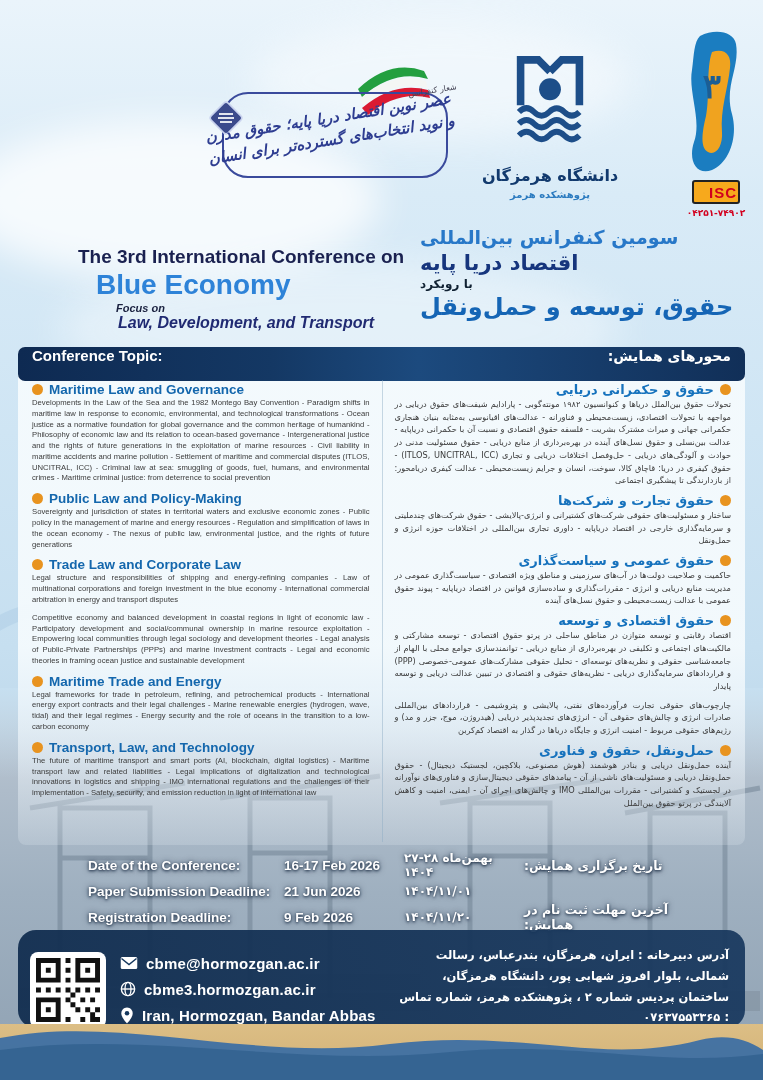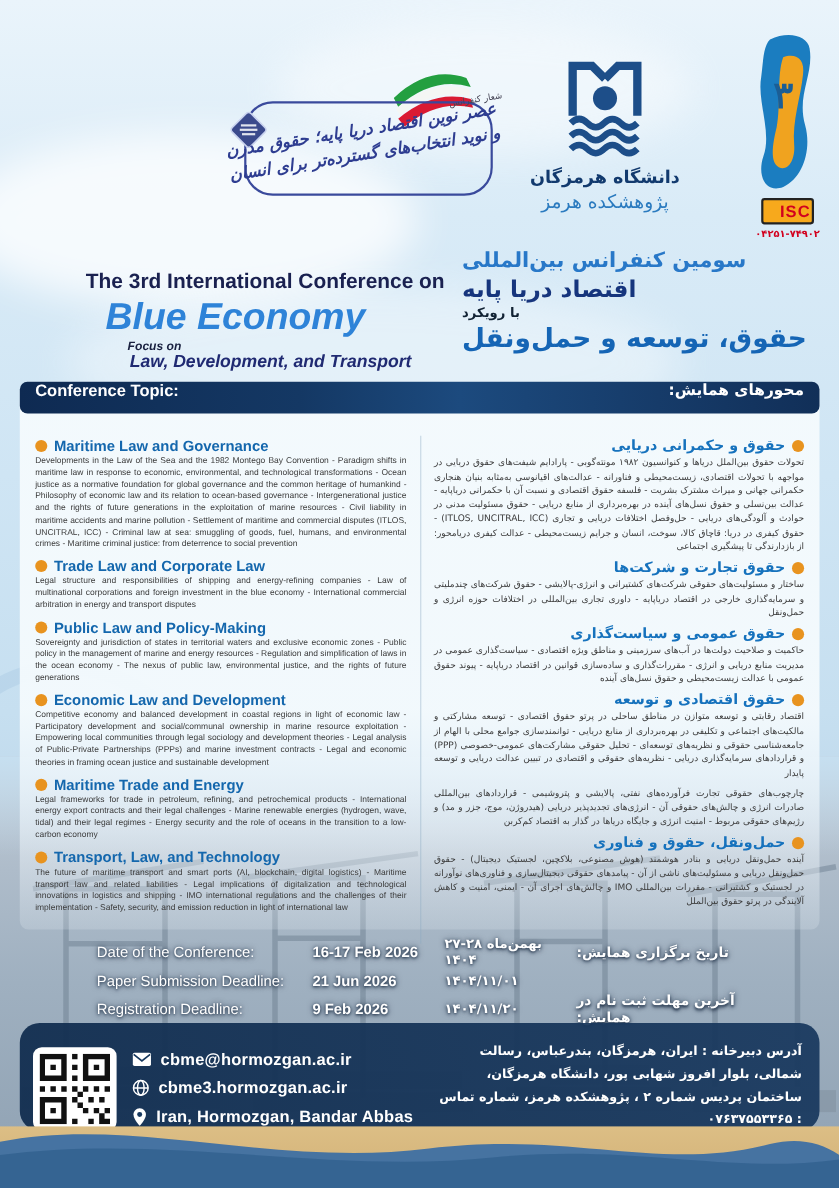--- a/index.html
+++ b/index.html
@@ -31,70 +31,70 @@
     border:2px solid #3a4a9c; border-radius:26px; }
   .slogan-text { position:absolute; left:205px; top:108px; width:250px;
     font-size:15px; font-style:italic; font-weight:bold; color:#2e3d91;
     transform:rotate(-9deg); text-align:center; line-height:1.45; }
   .slogan-label { position:absolute; left:408px; top:86px; font-size:8px; color:#445; transform:rotate(-9deg); }
   .seal { position:absolute; left:206px; top:98px; width:40px; height:40px; }
   .flag { position:absolute; left:352px; top:55px; width:80px; height:70px; }
 
   .uni-block { position:absolute; left:480px; top:48px; width:140px; text-align:center; }
   .uni-logo { width:84px; height:96px; }
-  .uni-name { font-size:16px; font-weight:bold; color:#123a6e; margin-top:2px; }
-  .inst-name { font-size:17px; font-weight:normal; color:#2a7abf; margin-top:4px; letter-spacing:1px; }
+  .uni-name { font-size:16px; font-weight:bold; color:#123a6e; margin-top:18px; }
+  .inst-name { font-size:10px; font-weight:bold; color:#2a7abf; margin-top:4px; letter-spacing:1px; }
 
   .num-logo { position:absolute; left:682px; top:30px; width:64px; height:150px; }
   .isc-badge { position:absolute; left:692px; top:180px; width:48px; height:24px; background:#f7a91c;
     border:2px solid #222; border-radius:3px; display:flex; align-items:center; justify-content:center;padding-left:14px; }
   .isc-badge span { color:#d2001e; font-weight:bold; font-size:15px; letter-spacing:1px; }
   .isc-code { position:absolute; left:672px; top:208px; width:88px; text-align:center;
     font-size:9px; color:#d2001e; font-weight:bold; direction:ltr; }
 
   
   .title-en { position:absolute; left:78px; top:246px; width:350px; }
   .title-en .l1 { font-size:19px; font-weight:bold; color:#1a2150; }
-  .title-en .l2 { font-size:34px; font-weight:bold; font-style:italic; color:#2e83d8; margin:1px 0 0 18px; }
+  .title-en .l2 { font-size:28px; font-weight:bold; color:#2e83d8; margin:1px 0 0 18px; }
   .title-en .l3 { font-size:11px; font-style:italic; font-weight:bold; color:#19203f; margin:1px 0 0 38px; }
   .title-en .l4 { font-size:16px; font-weight:bold; font-style:italic; color:#202a72; margin:0 0 0 40px; }
   .title-fa { position:absolute; left:420px; top:226px; width:325px; text-align:left; }
   .title-fa .f1 { font-size:19px; color:#2878c8; font-weight:bold; }
   .title-fa .f2 { font-size:21px; color:#16357d; font-weight:bold; margin-top:3px; }
   .title-fa .f3 { font-size:12px; color:#123; font-weight:bold; margin:2px 110px 0 0; }
   .title-fa .f4 { font-size:24px; color:#1565b5; font-weight:bold; margin-top:2px; }
 
   
   .panel { position:absolute; left:18px; top:347px; width:727px; height:498px; border-radius:8px;
     background:linear-gradient(180deg,rgba(244,250,253,.97) 0%,rgba(244,250,253,.95) 60%,
       rgba(240,247,252,.6) 80%,rgba(236,244,250,.2) 100%); }
   .section-bar { position:absolute; left:18px; top:347px; width:727px; height:29px; border-radius:7px;
     background:linear-gradient(90deg,#0e2a52 0%,#143864 35%,#1c4a7e 55%,#112f58 100%);
-    display:flex; align-items:flex-start; justify-content:space-between; padding:0 14px; }
+    display:flex; align-items:flex-end; justify-content:space-between; padding:17px 14px; }
   .section-bar .en-h { font-size:15px; font-weight:bold; color:#fff; }
   .section-bar .fa-h { font-size:14px; font-weight:bold; color:#fff; }
 
-  .cols { position:absolute; left:18px; top:396px; width:727px; height:462px; display:flex; overflow:hidden;justify-content:space-between; }
+  .cols { position:absolute; left:18px; top:380px; width:727px; height:462px; display:flex; overflow:hidden;justify-content:space-between; }
   .col { width:50%; padding:2px 12px 0 14px; }
   .col.right { border-left:1px solid rgba(140,170,195,.45); padding:2px 14px 0 12px; }
   .topic { margin-bottom:7px; }
   .t-head { display:flex; align-items:center; gap:6px; margin-bottom:1px; }
   .dot { width:11px; height:11px; border-radius:50%; background:#e8931f; flex:0 0 auto; }
   .t-title-en { font-size:13.5px; font-weight:bold; color:#1467ad; }
   .t-body-en { font-size:7.7px; line-height:1.4; color:#3b3b3b; text-align:justify; }
   .t-title-fa { font-size:13px; font-weight:bold; color:#1672bd; }
   .t-body-fa { font-size:8.2px; line-height:1.55; color:#3b3b3b; text-align:justify; }
   .col.right .t-head { flex-direction:row; }
   .col.right .topic { margin-bottom:6px; }
 
   
   .dates { position:absolute; left:88px; top:852px; width:616px; }
   .d-row { display:flex; align-items:center; height:26px; }
   .d-row > div { text-shadow:0 1px 3px rgba(8,25,50,.95), 0 0 6px rgba(8,25,50,.55); color:#fff; }
-  .d-en-label { width:196px; font-size:13.5px; font-weight:normal; }
+  .d-en-label { width:196px; font-size:13.5px; font-weight:bold; }
   .d-en-val { width:120px; font-size:13.5px; font-weight:bold; }
   .d-fa-val { width:120px; font-size:12px; font-weight:bold; text-align:left; direction:ltr; }
   .d-fa-label { flex:1; font-size:12.5px; font-weight:bold; text-align:left; }
 
   
   .footer { position:absolute; left:18px; top:930px; width:727px; height:98px; border-radius:18px;
     background:linear-gradient(90deg,rgba(18,46,80,.95),rgba(24,56,94,.93)); display:flex; align-items:flex-end; }
   .qr-wrap { width:76px; height:76px; background:#fff; border-radius:8px; margin:0 14px 0 12px;
     display:flex; align-items:center; justify-content:center; flex:0 0 auto; }
   .contact { width:270px; flex:0 0 auto; }
@@ -196,36 +196,32 @@
       <div class="topic">
         <div class="t-head">
             <span class="dot"></span>
           <span class="t-title-en">Maritime Law and Governance</span>
           </div>
         <div class="t-body-en">Developments in the Law of the Sea and the 1982 Montego Bay Convention - Paradigm shifts in maritime law in response to economic, environmental, and technological transformations - Ocean justice as a normative foundation for global governance and the common heritage of humankind - Philosophy of economic law and its relation to ocean-based governance - Intergenerational justice and the rights of future generations in the exploitation of marine resources - Civil liability in maritime accidents and marine pollution - Settlement of maritime and commercial disputes (ITLOS, UNCITRAL, ICC) - Criminal law at sea: smuggling of goods, fuel, humans, and environmental crimes - Maritime criminal justice: from deterrence to social prevention</div>
       </div>
       <div class="topic">
         <div class="t-head">
             <span class="dot"></span>
+          <span class="t-title-en">Public Law and Policy-Making</span>
+          </div>
+        <div class="t-body-en">Sovereignty and jurisdiction of states in territorial waters and exclusive economic zones - Public policy in the management of marine and energy resources - Regulation and simplification of laws in the ocean economy - The nexus of public law, environmental justice, and the rights of future generations</div>
+      </div>
+      <div class="topic">
+        <div class="t-head">
+            <span class="dot"></span>
           <span class="t-title-en">Trade Law and Corporate Law</span>
           </div>
         <div class="t-body-en">Legal structure and responsibilities of shipping and energy-refining companies - Law of multinational corporations and foreign investment in the blue economy - International commercial arbitration in energy and transport disputes</div>
       </div>
       <div class="topic">
-        <div class="t-head">
-            <span class="dot"></span>
-          <span class="t-title-en">Public Law and Policy-Making</span>
-          </div>
-        <div class="t-body-en">Sovereignty and jurisdiction of states in territorial waters and exclusive economic zones - Public policy in the management of marine and energy resources - Regulation and simplification of laws in the ocean economy - The nexus of public law, environmental justice, and the rights of future generations</div>
-      </div>
-      <div class="topic">
-        <div class="t-head">
-            <span class="dot"></span>
-          <span class="t-title-en">Economic Law and Development</span>
-          </div>
         <div class="t-body-en">Competitive economy and balanced development in coastal regions in light of economic law - Participatory development and social/communal ownership in marine resource exploitation - Empowering local communities through legal sociology and development theories - Legal analysis of Public-Private Partnerships (PPPs) and marine investment contracts - Legal and economic theories in framing ocean justice and sustainable development</div>
       </div>
       <div class="topic">
         <div class="t-head">
             <span class="dot"></span>
           <span class="t-title-en">Maritime Trade and Energy</span>
           </div>
         <div class="t-body-en">Legal frameworks for trade in petroleum, refining, and petrochemical products - International energy export contracts and their legal challenges - Marine renewable energies (hydrogen, wave, tidal) and their legal regimes - Energy security and the role of oceans in the transition to a low-carbon economy</div>
       </div>
       <div class="topic">

